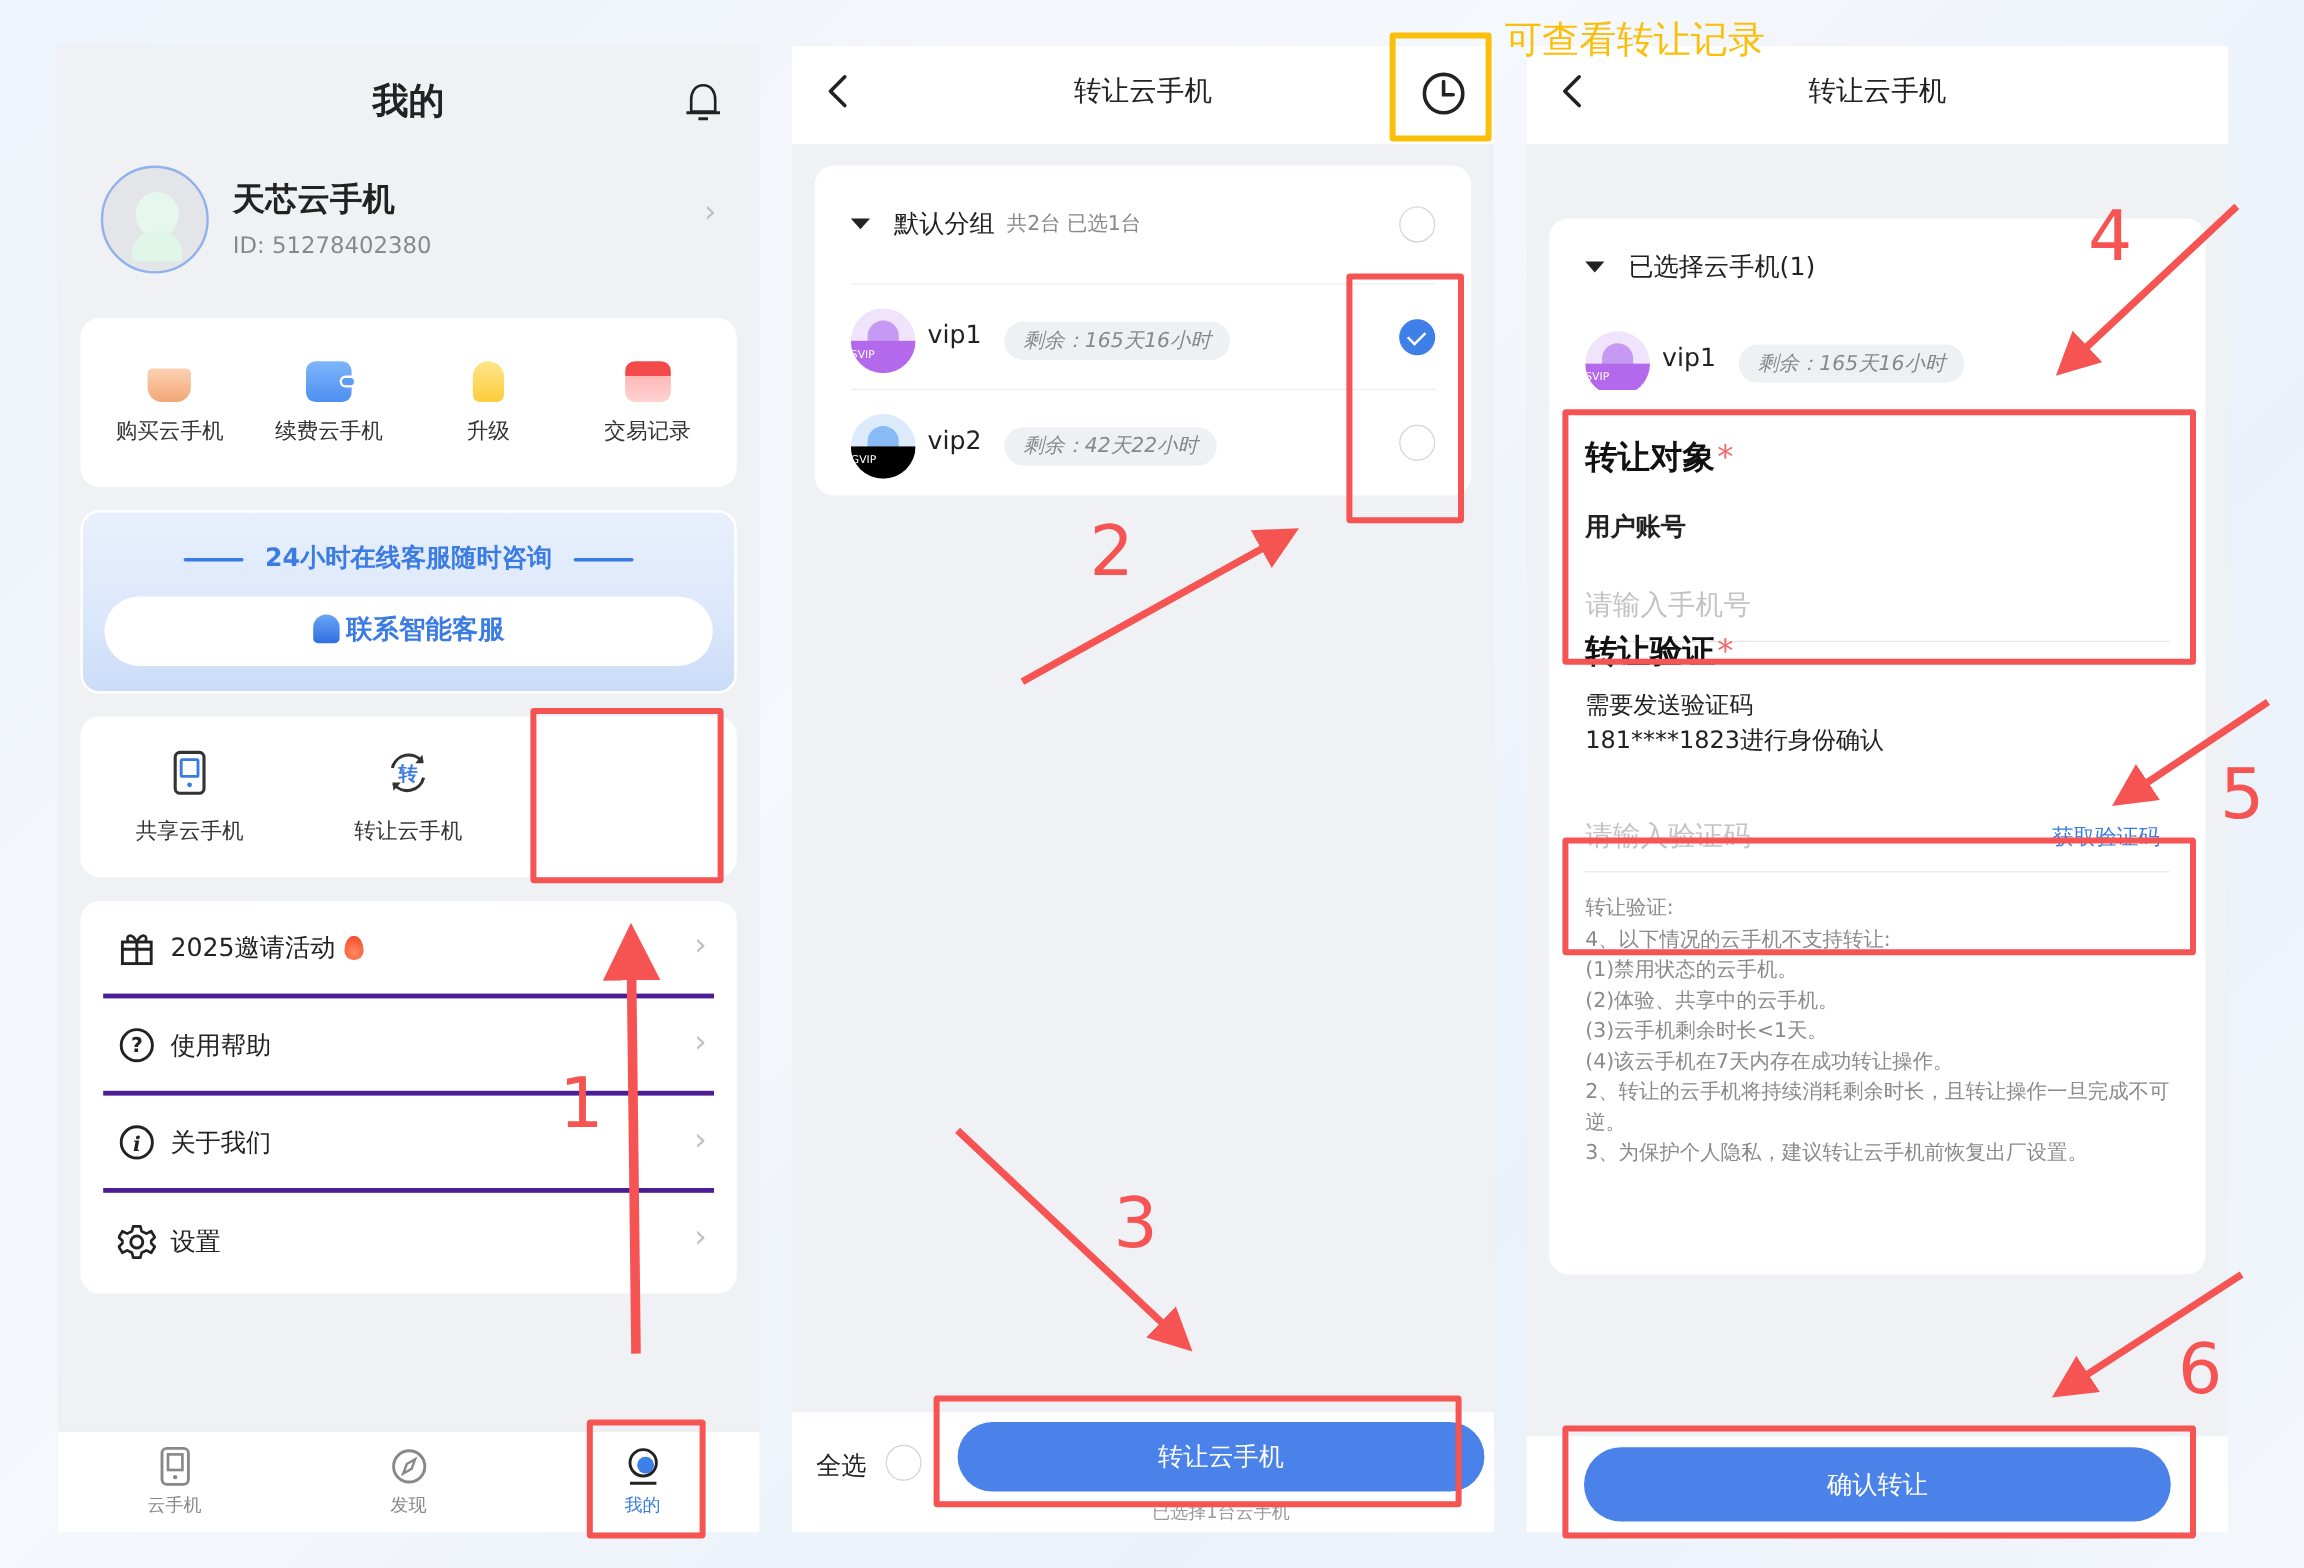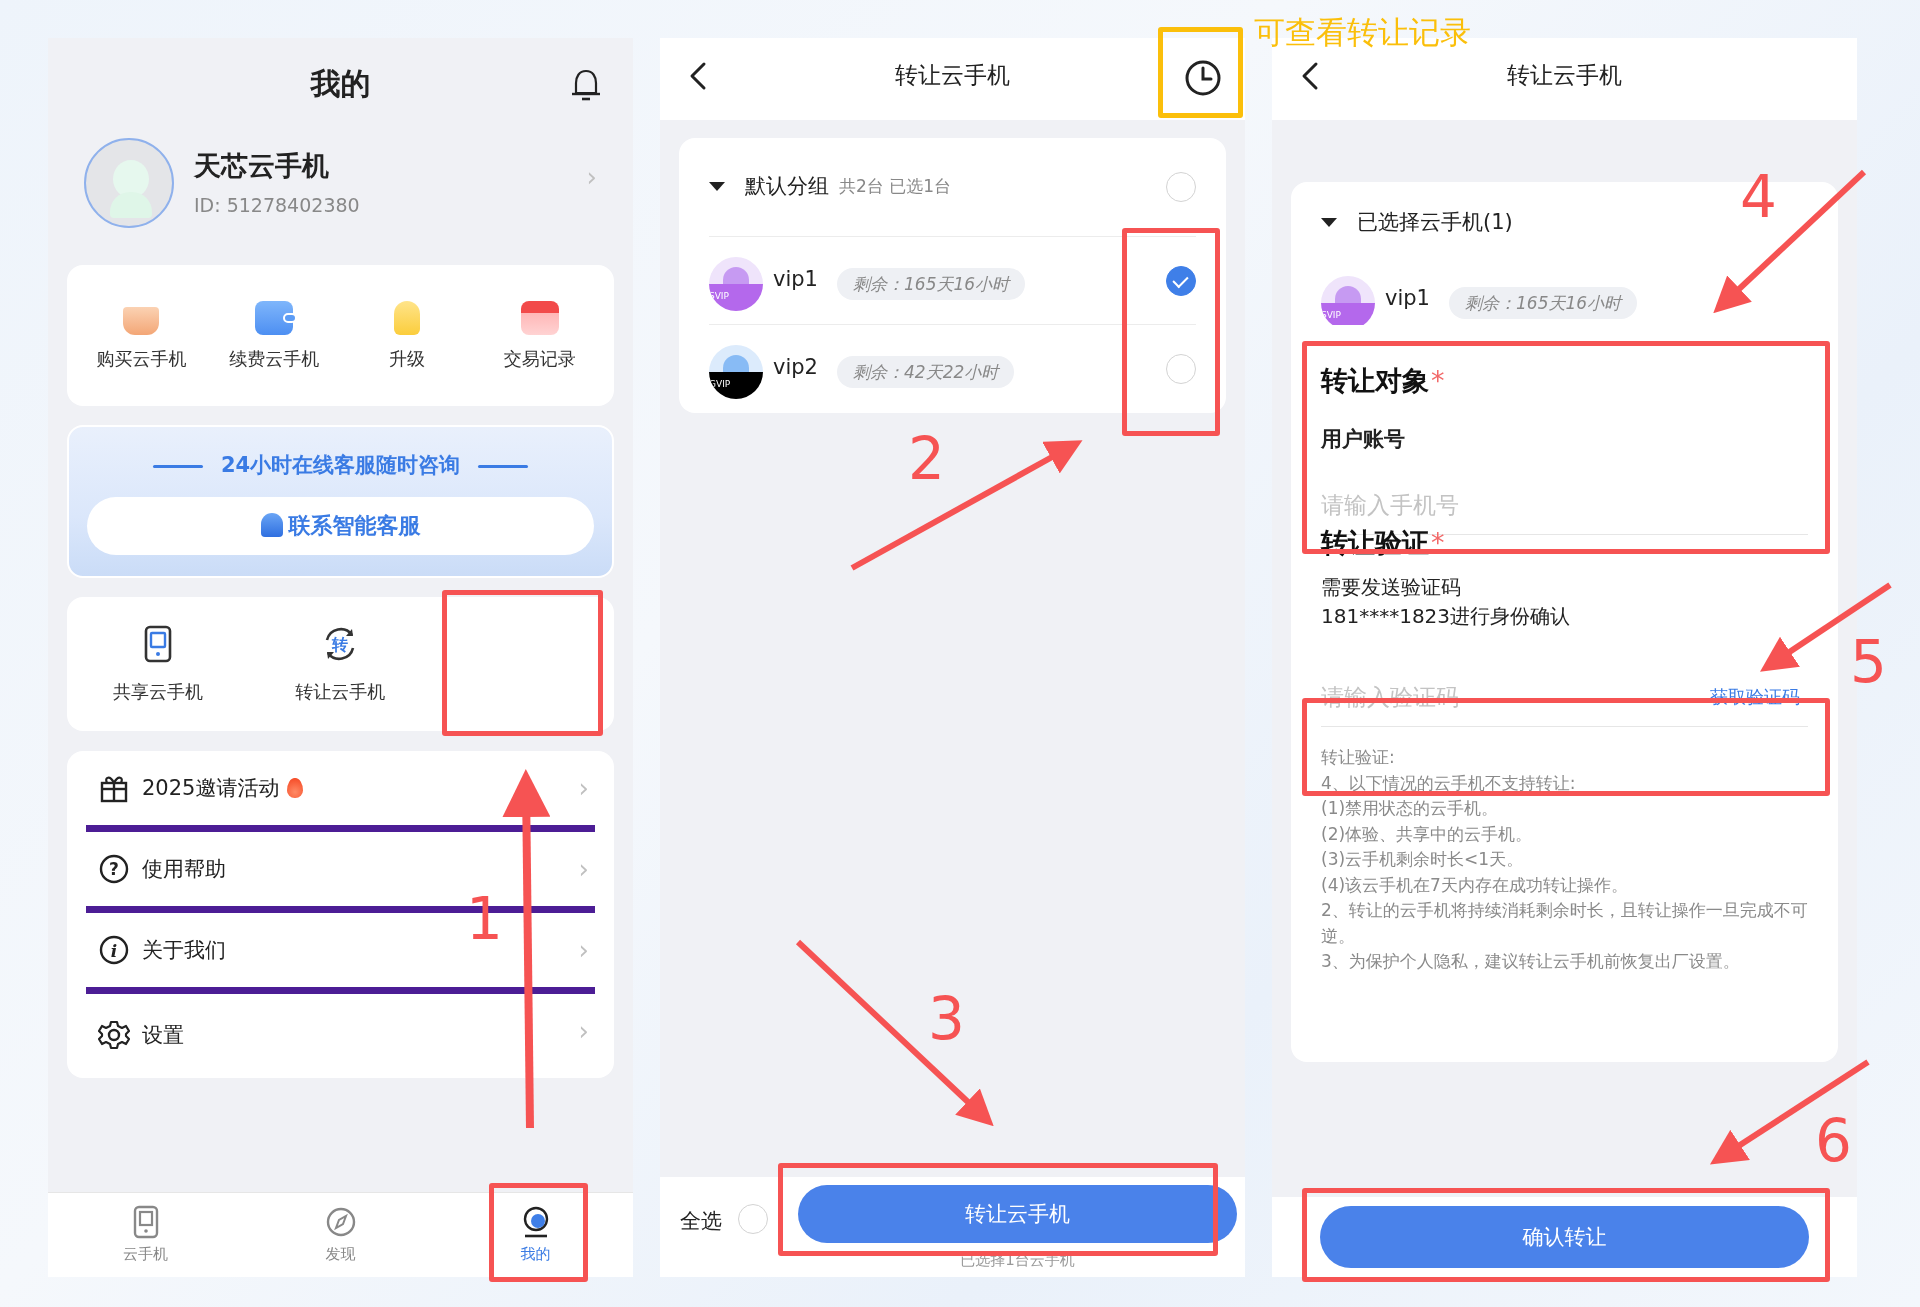--- a/index.html
+++ b/index.html
@@ -32,21 +32,21 @@
   .qlabel { font-size: 18px; color: #333; }
   .banner { position: absolute; left: 19px; right: 19px; top: 387px; height: 153px; border-radius: 16px; background: linear-gradient(180deg, #e9f0fc 0%, #dbe7fb 60%, #cadcf7 100%); border: 2px solid #fff; }
   .banner-title { position: absolute; left: 0; right: 0; top: 24px; text-align: center; font-size: 21px; font-weight: bold; color: #3a7be4; }
   .banner-title .line { display: inline-block; width: 50px; height: 3px; background: #3a7be4; vertical-align: middle; margin: 0 18px; border-radius: 2px; }
   .banner-btn { position: absolute; left: 18px; right: 18px; top: 70px; height: 58px; border-radius: 29px; background: #fff; text-align: center; line-height: 58px; font-size: 22px; font-weight: bold; color: #3a7be4; }
   .tools { top: 559px; height: 134px; display: flex; align-items: center; }
   .titem { width: 33.3%; text-align: center; }
   .ticon { width: 40px; height: 40px; margin: 0 auto 12px; }
   .tlabel { font-size: 18px; color: #333; }
   .menu { top: 713px; height: 327px; padding: 0 19px; }
-  .mrow { height: 81px; border-bottom: 7px solid #4c1d95; display: flex; align-items: center; position: relative; padding-left: 12px; }
+  .mrow { height: 81px; border-bottom: 4px solid #4c1d95; display: flex; align-items: center; position: relative; padding-left: 12px; }
   .mrow:last-child { border-bottom: none; }
   .micon { width: 32px; height: 32px; margin-right: 12px; }
   .mlabel { font-size: 21px; color: #222; }
   .mrow .chev { right: 6px; top: 22px; }
   .fire { display: inline-block; width: 16px; height: 20px; margin-left: 8px; vertical-align: -2px; background: radial-gradient(circle at 50% 70%, #ff8a65, #f4421e); border-radius: 50% 50% 50% 50% / 65% 65% 40% 40%; }
   .bottom-nav { position: absolute; left: 0; right: 0; bottom: 0; height: 85px; background: #fff; border-top: 1px solid #e6e6e6; display: flex; }
   .nitem { flex: 1; text-align: center; padding-top: 12px; }
   .nicon { width: 32px; height: 34px; margin: 0 auto 2px; }
   .nlabel { font-size: 15px; color: #888; }
   .nitem.active .nlabel { color: #3a7be4; }

